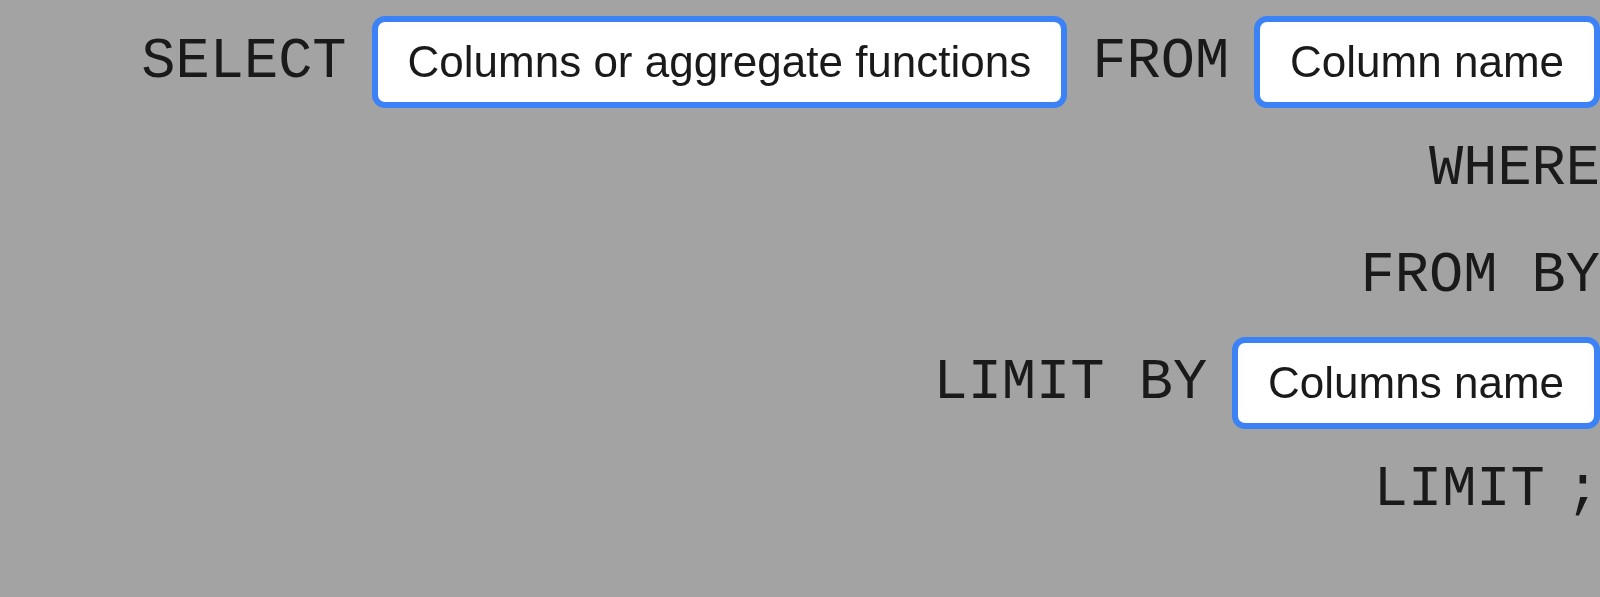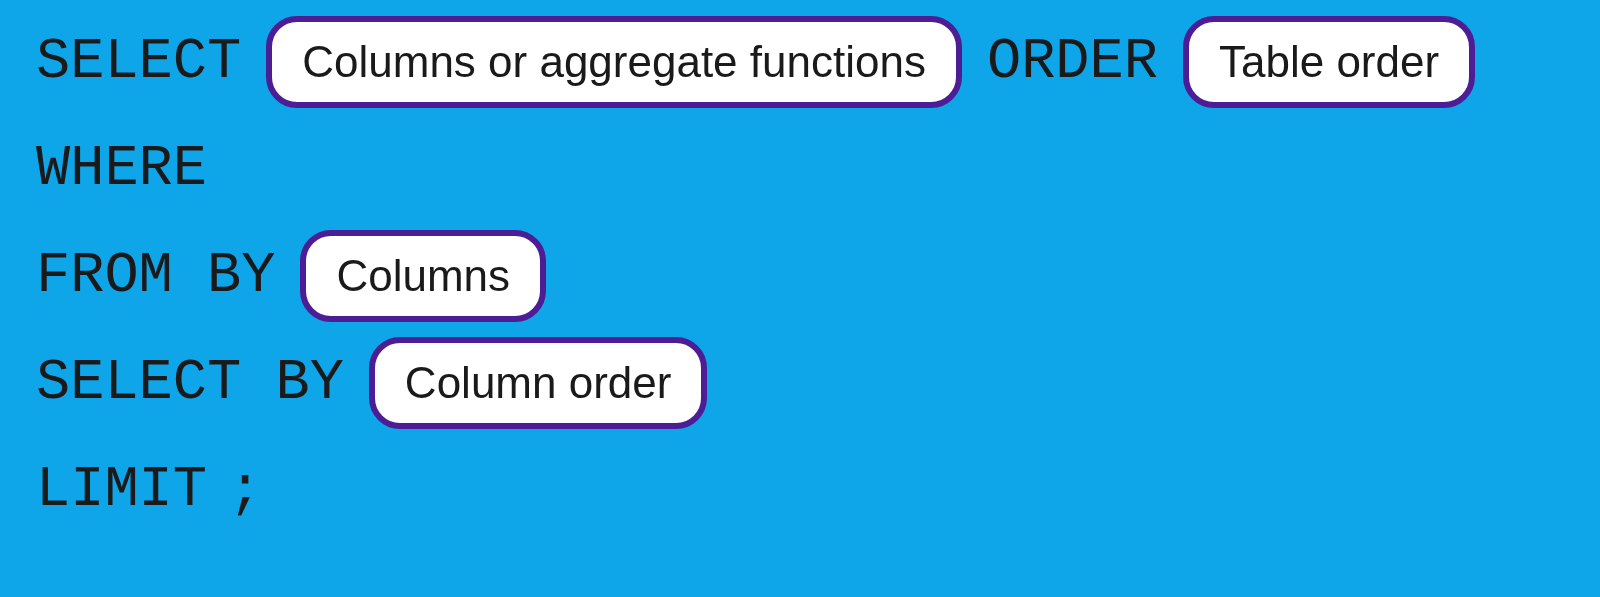--- a/index.html
+++ b/index.html
@@ -13,39 +13,40 @@
     overflow: hidden;
   }
   .diagram {
     box-sizing: border-box;
     width: 1600px;
     height: 597px;
     padding: 14px 0 0 36px;
     display: flex;
     flex-direction: column;
     gap: 11px;
-    background: #0ea5e9;
+    background: #a3a3a3;
+    align-items: flex-end;
   }
   .clause-row {
     display: flex;
     align-items: center;
     gap: 25px;
     min-height: 96px;
   }
   .kw {
     font-family: "Liberation Mono", "DejaVu Sans Mono", monospace;
     font-size: 57px;
     line-height: 1;
     color: #1a1a1a;
     white-space: pre;
   }
   .ph-box {
     box-sizing: border-box;
-    border: 6px solid #4c1d95;
-    border-radius: 31px;
+    border: 6px solid #3b82f6;
+    border-radius: 13px;
     background: #ffffff;
     padding: 15px 30px;
     display: flex;
     align-items: center;
     justify-content: center;
   }
   .ph-label {
     font-family: "Liberation Sans", "DejaVu Sans", sans-serif;
     font-size: 44px;
     font-weight: 500;
@@ -60,41 +61,38 @@
 </head>
 <body>
 
 <div class="diagram">
 
   <div class="clause-row">
     <span class="kw">SELECT</span>
     <span class="ph-box">
       <span class="ph-label">Columns or aggregate functions</span>
     </span>
-    <span class="kw">ORDER</span>
+    <span class="kw">FROM</span>
     <span class="ph-box">
-      <span class="ph-label">Table order</span>
+      <span class="ph-label">Column name</span>
     </span>
   </div>
 
   <div class="clause-row">
     <span class="kw">WHERE</span>
   </div>
 
   <div class="clause-row">
     <span class="kw">FROM BY</span>
-    <span class="ph-box">
-      <span class="ph-label">Columns</span>
-    </span>
   </div>
 
   <div class="clause-row">
-    <span class="kw">SELECT BY</span>
+    <span class="kw">LIMIT BY</span>
     <span class="ph-box">
-      <span class="ph-label">Column order</span>
+      <span class="ph-label">Columns name</span>
     </span>
   </div>
 
   <div class="clause-row">
     <span class="kw">LIMIT</span>
     <span class="kw semi">;</span>
   </div>
 
 </div>
 

